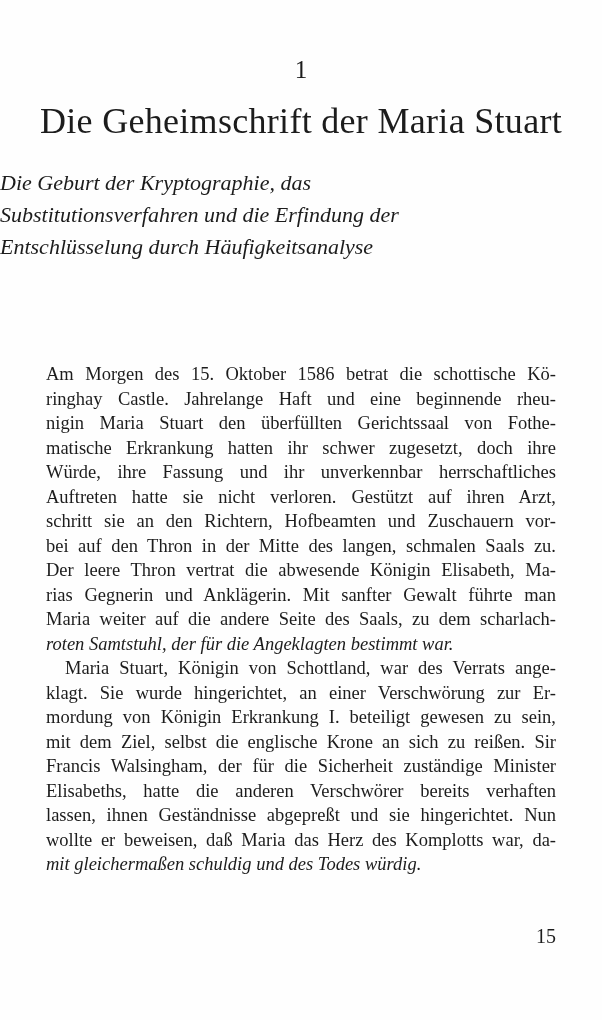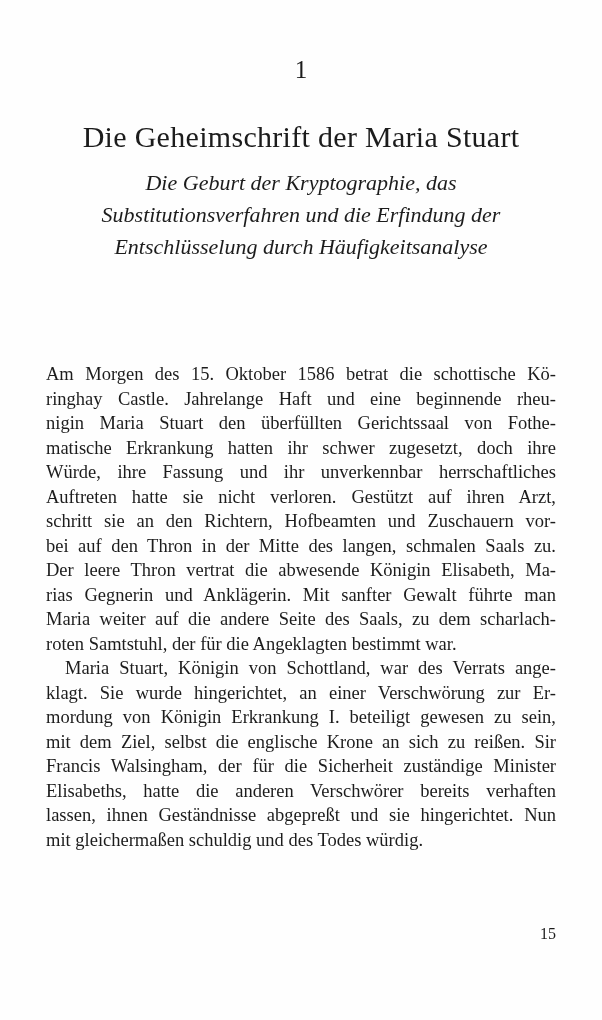--- a/index.html
+++ b/index.html
@@ -23,63 +23,63 @@
     right: 0;
     text-align: center;
     font-size: 25px;
     line-height: 30px;
   }
   .chapter-title {
     position: absolute;
     top: 102px;
     left: 0;
     right: 0;
-    margin: 16px;
+    margin: 0;
     text-align: center;
-    font-size: 30px;
+    font-size: 36px;
     font-weight: normal;
     line-height: 38px;
     letter-spacing: 0.3px;
   }
   .chapter-subtitle {
     position: absolute;
     top: 167px;
     left: 0;
     right: 0;
-    text-align: center;
     font-style: italic;
     font-size: 22px;
     line-height: 32px;
   }
   .body-text {
     position: absolute;
     top: 362px;
     left: 46px;
     width: 510px;
     font-size: 18.5px;
     line-height: 24.5px;
   }
   .bline {
     text-align: justify;
     text-align-last: justify;
     white-space: normal;
   }
   .bline.last {
     text-align-last: left;
+    font-style: italic;
   }
   .bline.indent {
     text-indent: 19px;
   }
   .page-number {
     position: absolute;
     top: 925px;
     left: 46px;
     width: 510px;
     text-align: right;
-    font-size: 16px;
+    font-size: 20px;
   }
 </style>
 </head>
 <body>
 
 <div class="page">
   <div class="chapter-number">1</div>
   <h1 class="chapter-title">Die Geheimschrift der Maria Stuart</h1>
   <div class="chapter-subtitle">
       <div>Die Geburt der Kryptographie, das</div>
@@ -102,17 +102,18 @@
         <div class="bline last">roten Samtstuhl, der für die Angeklagten bestimmt war.</div>
       </div>
       <div class="paragraph">
         <div class="bline indent">Maria Stuart, Königin von Schottland, war des Verrats ange-</div>
         <div class="bline">klagt. Sie wurde hingerichtet, an einer Verschwörung zur Er-</div>
         <div class="bline">mordung von Königin Erkrankung I. beteiligt gewesen zu sein,</div>
         <div class="bline">mit dem Ziel, selbst die englische Krone an sich zu reißen. Sir</div>
         <div class="bline">Francis Walsingham, der für die Sicherheit zuständige Minister</div>
         <div class="bline">Elisabeths, hatte die anderen Verschwörer bereits verhaften</div>
         <div class="bline">lassen, ihnen Geständnisse abgepreßt und sie hingerichtet. Nun</div>
+        <div class="bline">wollte er beweisen, daß Maria das Herz des Komplotts war, da-</div>
         <div class="bline last">mit gleichermaßen schuldig und des Todes würdig.</div>
       </div>
     </div>
   <div class="page-number">15</div>
 </div>
 
 </body></html>

